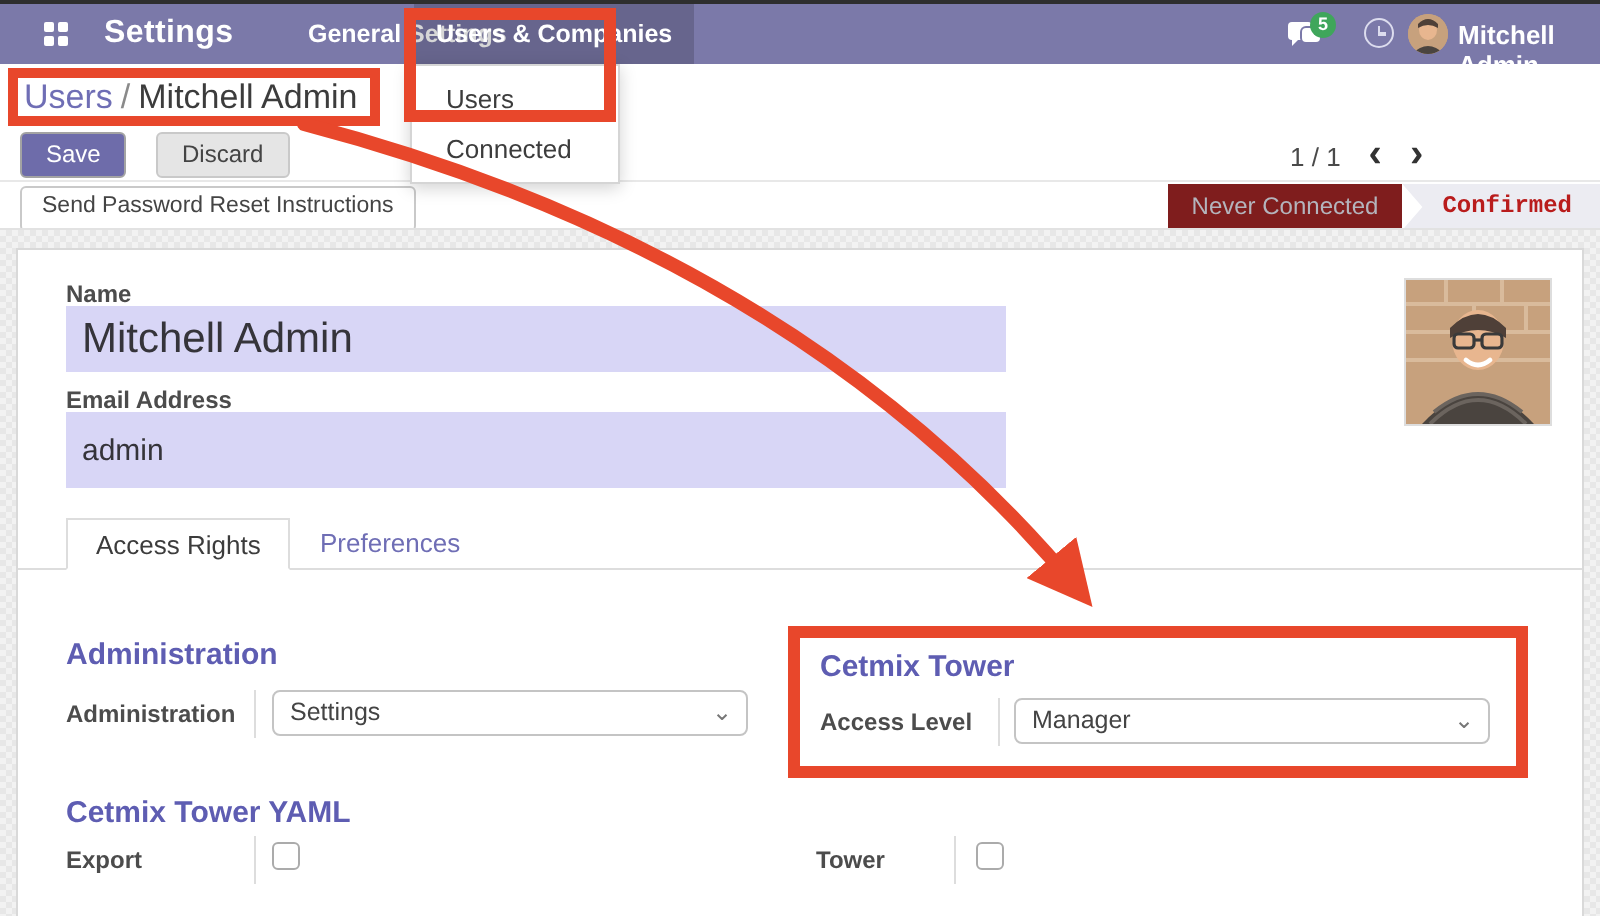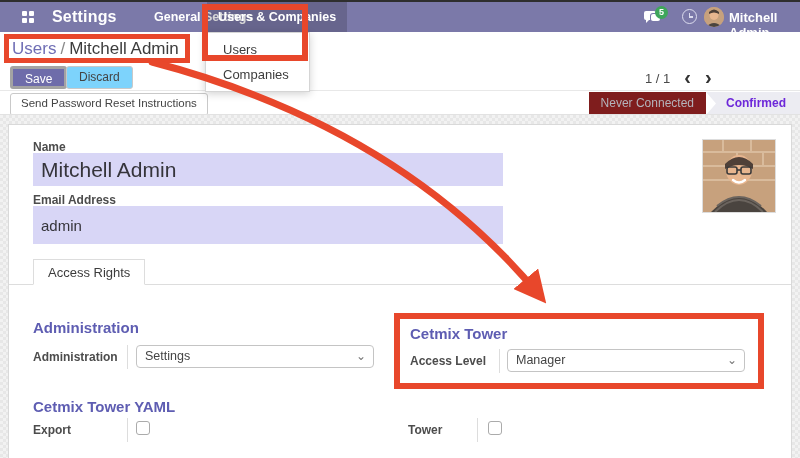--- a/index.html
+++ b/index.html
@@ -26,31 +26,31 @@
   .clock-icon:before { content:""; position:absolute; left:5.5px; top:2.5px; width:1.5px; height:5px; background:#dcdcee; }
   .clock-icon:after { content:""; position:absolute; left:5.5px; top:6px; width:4px; height:1.5px; background:#dcdcee; }
   .topbar-avatar { position:absolute; left:704px; top:5px; width:20px; height:20px; border-radius:50%; overflow:hidden; background:#c7a17d; }
   .topbar-user { position:absolute; left:729px; top:8px; color:#fff; font-size:13px; font-weight:bold; }
 
   
   .breadcrumb { position:absolute; left:12px; top:37px; font-size:17px; color:#3c3c3c; }
   .breadcrumb .bc-link { color:#6f6eb5; cursor:pointer; }
   .breadcrumb .bc-sep { color:#8a8a8a; padding:0 4px; }
   .btn { display:inline-block; border-radius:3px; font-size:12px; line-height:21px; padding:0 12px; cursor:pointer; }
-  .btn-save { position:absolute; left:10px; top:64px; background:#6e6caa; border:3px solid #a3a3a3; color:#fff; height:23px; }
-  .btn-discard { position:absolute; left:66px; top:64px; background:#7dd3fc; border:1px solid #c9c9c9; color:#444; height:23px; }
+  .btn-save { position:absolute; left:10px; top:64px; background:#6e6caa; border:1px solid #a3a3a3; color:#fff; height:23px; }
+  .btn-discard { position:absolute; left:78px; top:64px; background:#e5e5e5; border:1px solid #c9c9c9; color:#444; height:23px; }
   .hr1 { position:absolute; left:0; top:88px; width:800px; height:1px; background:#e8e8e8; }
   .btn-reset { position:absolute; left:10px; top:91px; background:#fff; border:1px solid #c9c9c9; color:#444;
     height:23px; line-height:19px; font-size:11.5px; border-radius:3px; padding:0 10px; }
   .pager { position:absolute; left:645px; top:66px; font-size:13px; color:#4a4a4a; display:flex; align-items:flex-end; gap:14px; }
   .pager .pg-arrow { font-size:20px; color:#333; line-height:18px; cursor:pointer; font-weight:bold; }
   .statusbar { position:absolute; right:0; top:90px; height:23px; display:flex; align-items:stretch; }
   .status-off { color:#b4b4bc; font-size:12px; line-height:23px; padding:0 12px; background:#7f1d1d; }
-  .status-on { color:#6d28d9; font-size:12px; font-weight:bold; line-height:23px; padding:0 14px 0 20px; background:#ececf2;
-    clip-path:polygon(0 0,100% 0,100% 100%,0 100%,10px 50%); }
+  .status-on { color:#b91c1c; font-size:12px; font-weight:bold; line-height:23px; padding:0 14px 0 20px; background:#ececf2;
+    clip-path:polygon(0 0,100% 0,100% 100%,0 100%,10px 50%);font-family:Liberation Mono, monospace; }
   .hr2 { position:absolute; left:0; top:112px; width:800px; height:1px; background:#e2e2e2; }
 
   
   .texture { position:absolute; left:0; top:113px; width:800px; height:345px; background-color:#f2f2f2;
     background-image:linear-gradient(45deg,#e7e7e7 25%,transparent 25%,transparent 75%,#e7e7e7 75%),
                      linear-gradient(45deg,#e7e7e7 25%,transparent 25%,transparent 75%,#e7e7e7 75%);
     background-size:6px 6px; background-position:0 0,3px 3px; }
   .sheet { position:absolute; left:8px; top:122px; width:784px; height:336px; background:#fff; border:1px solid #d9d9d9; border-bottom:none; }
   .field-label { position:absolute; font-size:12px; font-weight:bold; color:#4c4c4c; }
   .big-input { position:absolute; left:33px; top:151px; width:470px; height:33px; background:#d8d6f6; border:none;
@@ -162,20 +162,21 @@
       <path d="M22 24 q14 -14 28 0 l0 5 q-14 -8 -28 0 z" fill="#4f4038"></path>
       <rect x="24" y="27" width="10" height="7" rx="2" fill="none" stroke="#3a3a3a" stroke-width="1.6"></rect>
       <rect x="38" y="27" width="10" height="7" rx="2" fill="none" stroke="#3a3a3a" stroke-width="1.6"></rect>
       <line x1="34" y1="30" x2="38" y2="30" stroke="#3a3a3a" stroke-width="1.6"></line>
       <path d="M30 40 q6 5 12 0" stroke="#fff" stroke-width="2.4" fill="none" stroke-linecap="round"></path>
     </svg>
   </div>
 
   <div class="tabline"></div>
   <div class="tab tab-active">Access Rights</div>
+  <div class="tab tab-plain">Preferences</div>
 
   <div class="group-title" style="left:33px; top:317px;">Administration</div>
   <div class="field-label" style="left:33px; top:348px;">Administration</div>
   <div class="vsep" style="left:127px; top:343px;"></div>
   <div class="sel" style="left:136px; top:343px;">
     <span>Settings</span>
     <span class="chev">⌄</span>
   </div>
 
   <div class="group-title" style="left:410px; top:323px;">Cetmix Tower</div>
@@ -189,21 +190,21 @@
   <div class="group-title" style="left:33px; top:396px;">Cetmix Tower YAML</div>
   <div class="field-label" style="left:33px; top:421px;">Export</div>
   <div class="vsep" style="left:127px; top:416px;"></div>
   <div class="cbx" style="left:136px; top:419px;"></div>
   <div class="field-label" style="left:408px; top:421px;">Tower</div>
   <div class="vsep" style="left:477px; top:416px;"></div>
   <div class="cbx" style="left:488px; top:419px;"></div>
 
   <div class="dropdown">
     <div class="dd-item">Users</div>
-    <div class="dd-item">Companies</div>
+    <div class="dd-item">Connected</div>
   </div>
 
   <div class="anno" id="anno-breadcrumb"></div>
   <div class="anno" id="anno-menu"></div>
   <div class="anno" id="anno-cetmix"></div>
   <svg id="anno-arrow" width="800" height="458" viewBox="0 0 800 458">
     <defs>
       <marker id="ah" markerWidth="4.6" markerHeight="4.6" refX="3.2" refY="2.3" orient="auto">
         <path d="M0,0 L4.6,2.3 L0,4.6 Z" fill="#e8472b"></path>
       </marker>

